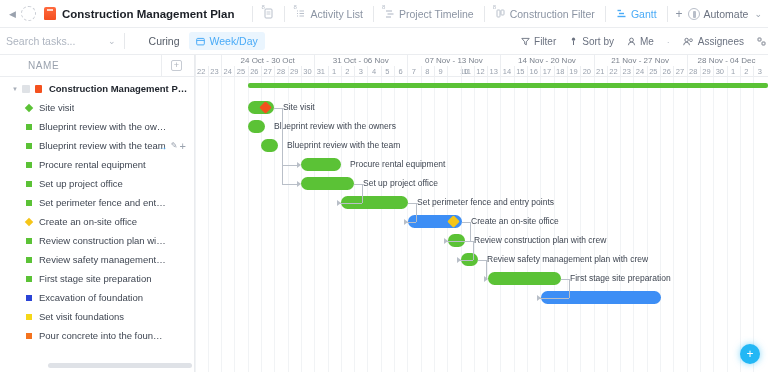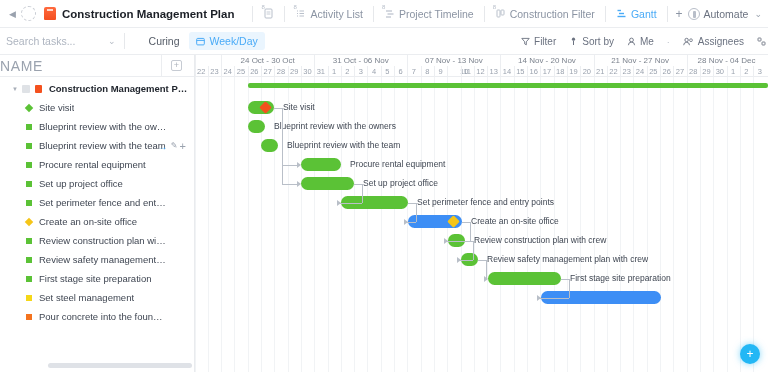--- a/index.html
+++ b/index.html
@@ -97,21 +97,22 @@
   .main { display: flex; height: 317px; }
   .left {
     width: 195px; flex: 0 0 195px; border-right: 1px solid #e9ebee;
     position: relative; background: #fff;
   }
   .lhead {
     height: 22px; display: flex; align-items: center;
     border-bottom: 1px solid #ebedf0; position: relative;
   }
   .lhead .nm {
-    font-size: 14px; letter-spacing: .6px; color: #9aa2ae;
+    font-size: 10px; letter-spacing: .6px; color: #9aa2ae;
+    margin-left: 28px;
   }
   .addcol {
     position: absolute; right: 12px; top: 5px;
     width: 11px; height: 11px; border: 1px solid #c6cbd3;
     border-radius: 2px; color: #aeb4bd; font-size: 9px;
     line-height: 9px; text-align: center;
   }
   .lhead .vline {
     position: absolute; right: 32px; top: 0; width: 1px; height: 22px;
     background: #ebedf0;
@@ -389,22 +390,26 @@
           </div>
           <div class="row">
             <span class="sq" style="background:#5bc236"></span>
             <span class="rlabel">Review safety management plan w...</span>
           </div>
           <div class="row">
             <span class="sq" style="background:#5bc236"></span>
             <span class="rlabel">First stage site preparation</span>
           </div>
           <div class="row">
+            <span class="sq" style="background:#2b44d6"></span>
+            <span class="rlabel">Excavation of foundation</span>
+          </div>
+          <div class="row">
             <span class="sq" style="background:#f5d718"></span>
-            <span class="rlabel">Set steel management</span>
+            <span class="rlabel">Set visit foundations</span>
           </div>
           <div class="row">
             <span class="sq" style="background:#f4731e"></span>
             <span class="rlabel">Pour concrete into the foundation</span>
           </div>
         </div>
       <div class="hscroll"></div>
     </div>
 
     <div class="right">

